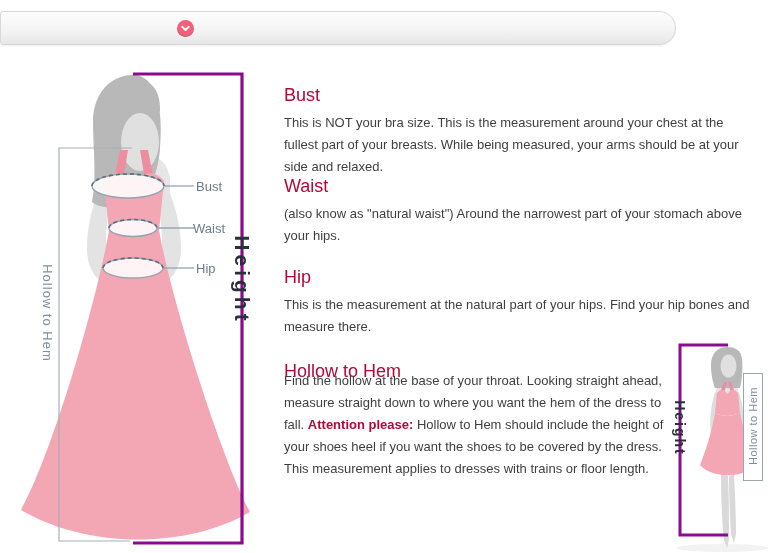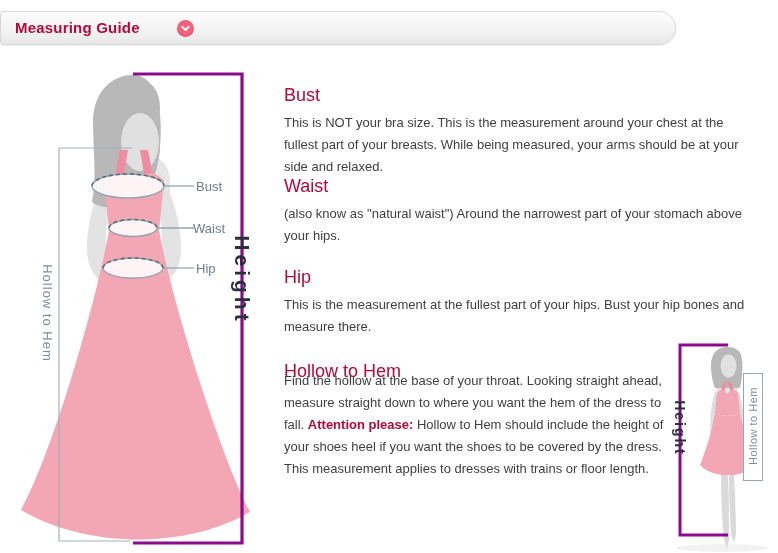--- a/index.html
+++ b/index.html
@@ -60,21 +60,20 @@
   .t-bust{top:85px;}   .p-bust{top:112px;}
   .t-waist{top:176px;} .p-waist{top:203px;}
   .t-hip{top:267px;}   .p-hip{top:294px;}
   .t-hollow{top:361px;}.p-hollow{top:370px;width:398px;}
   .attention{font-weight:bold;color:#b30838;}
 </style>
 </head>
 <body>
 
 <div class="header-bar">
-  <span class="header-title">Measuring Guide</span>
   <button class="chevron-btn">
     <span style="display:flex;">
       <svg width="11" height="11" viewBox="0 0 12 12">
           <path d="M2.5 4.2 L6 7.6 L9.5 4.2" fill="none" stroke="#ffffff" stroke-width="2.2" stroke-linecap="round" stroke-linejoin="round"></path>
         </svg>
     </span>
   </button>
 </div>
 
 <div class="figure-large">
@@ -127,21 +126,21 @@
   </div>
 </div>
 
 <h2 class="sec-title t-bust" style="margin:0;font-weight:400;">Bust</h2>
 <p class="sec-body p-bust" style="margin:0;">This is NOT your bra size. This is the measurement around your chest at the fullest part of your breasts. While being measured, your arms should be at your side and relaxed.</p>
 
 <h2 class="sec-title t-waist" style="margin:0;font-weight:400;">Waist</h2>
 <p class="sec-body p-waist" style="margin:0;">(also know as "natural waist") Around the narrowest part of your stomach above your hips.</p>
 
 <h2 class="sec-title t-hip" style="margin:0;font-weight:400;">Hip</h2>
-<p class="sec-body p-hip" style="margin:0;">This is the measurement at the fullest part of your hips. Bust your hip bones and measure there.</p>
+<p class="sec-body p-hip" style="margin:0;">This is the measurement at the natural part of your hips. Find your hip bones and measure there.</p>
 
 <h2 class="sec-title t-hollow" style="margin:0;font-weight:400;">Hollow to Hem</h2>
 <p class="sec-body p-hollow" style="margin:0;"><span>Find the hollow at the base of your throat. Looking straight ahead, measure straight down to where you want the hem of the dress to fall. </span><span class="attention">Attention please:</span><span> Hollow to Hem should include the height of your shoes heel if you want the shoes to be covered by the dress. This measurement applies to dresses with trains or floor length.</span></p>
 
 <div class="figure-small">
   <svg class="fig-svg" width="118" height="218" viewBox="0 0 118 218">
     <ellipse cx="62" cy="213" rx="46" ry="4" fill="rgba(0,0,0,0.05)"></ellipse>
 
     <path d="M56,54 C58,50 76,50 78,54 L79,62 L55,62 Z" fill="#e4e4e4"></path>
     <path d="M55,57 C51,70 49,86 51,100 L56,112 L59,110 C56,96 56,74 59,58 Z" fill="#dddddd"></path>

